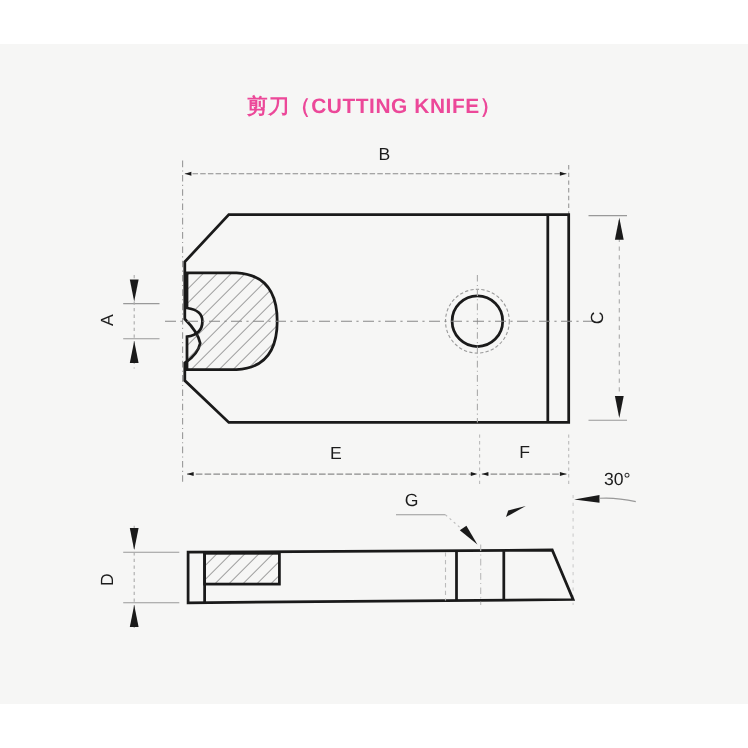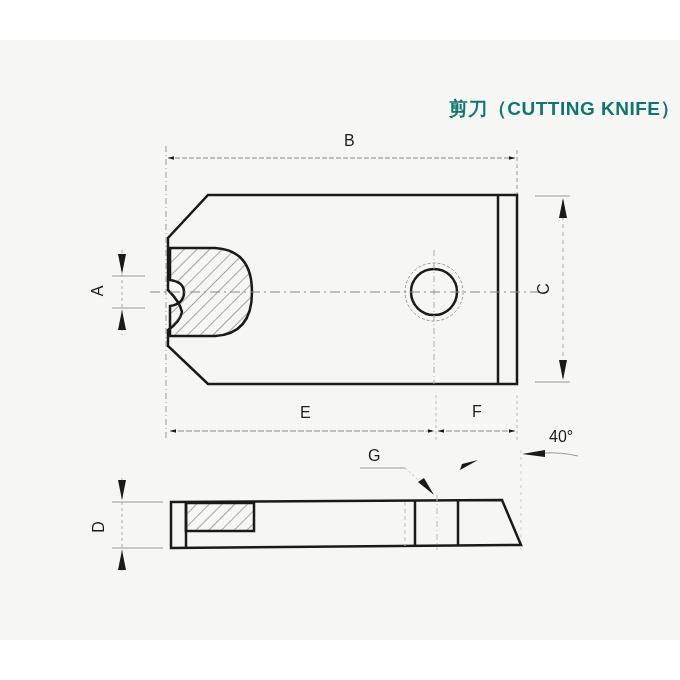--- a/index.html
+++ b/index.html
@@ -1,18 +1,18 @@
 <!DOCTYPE html>
 <html><head>
   <meta charset="utf-8">
   <style>
     html, body { margin: 0; padding: 0; }
     body { width: 680px; height: 680px; background: #ffffff; position: relative; overflow: hidden; font-family: "Liberation Sans", sans-serif; }
     .sheet { position: absolute; left: 0; top: 40px; width: 680px; height: 600px; background: #f6f6f5; }
-    .title { position: absolute; left: 0; width: 680px; top: 96px; text-align: right; font-weight: bold; font-size: 19px; color: #0f766e; letter-spacing: 0.5px; }
+    .title { position: absolute; left: 0; width: 680px; top: 84px; text-align: center; font-weight: bold; font-size: 19px; color: #ec4899; letter-spacing: 0.5px; }
     .lbl { position: absolute; font-size: 16px; color: #1c1c1c; }
     .rot { transform: rotate(-90deg); transform-origin: center; }
     svg { position: absolute; left: 0; top: 0; }
   </style>
 </head>
 <body>
 
 <div class="sheet"></div>
 
 <div class="title">剪刀（CUTTING KNIFE）</div>
@@ -97,14 +97,14 @@
     <path d="M118,570 L126,570 L122,550 Z" fill="#1a1a1a"></path>
   </g>
 </svg>
 
 <div class="lbl" style="left:344px; top:132px;">B</div>
 <div class="lbl rot" style="left:93px; top:282px;">A</div>
 <div class="lbl rot" style="left:538px; top:280px;">C</div>
 <div class="lbl" style="left:300px; top:404px;">E</div>
 <div class="lbl" style="left:472px; top:403px;">F</div>
 <div class="lbl" style="left:368px; top:447px;">G</div>
-<div class="lbl" style="left:549px; top:428px;">40°</div>
+<div class="lbl" style="left:549px; top:428px;">30°</div>
 <div class="lbl rot" style="left:93px; top:518px;">D</div>
 
 </body></html>

